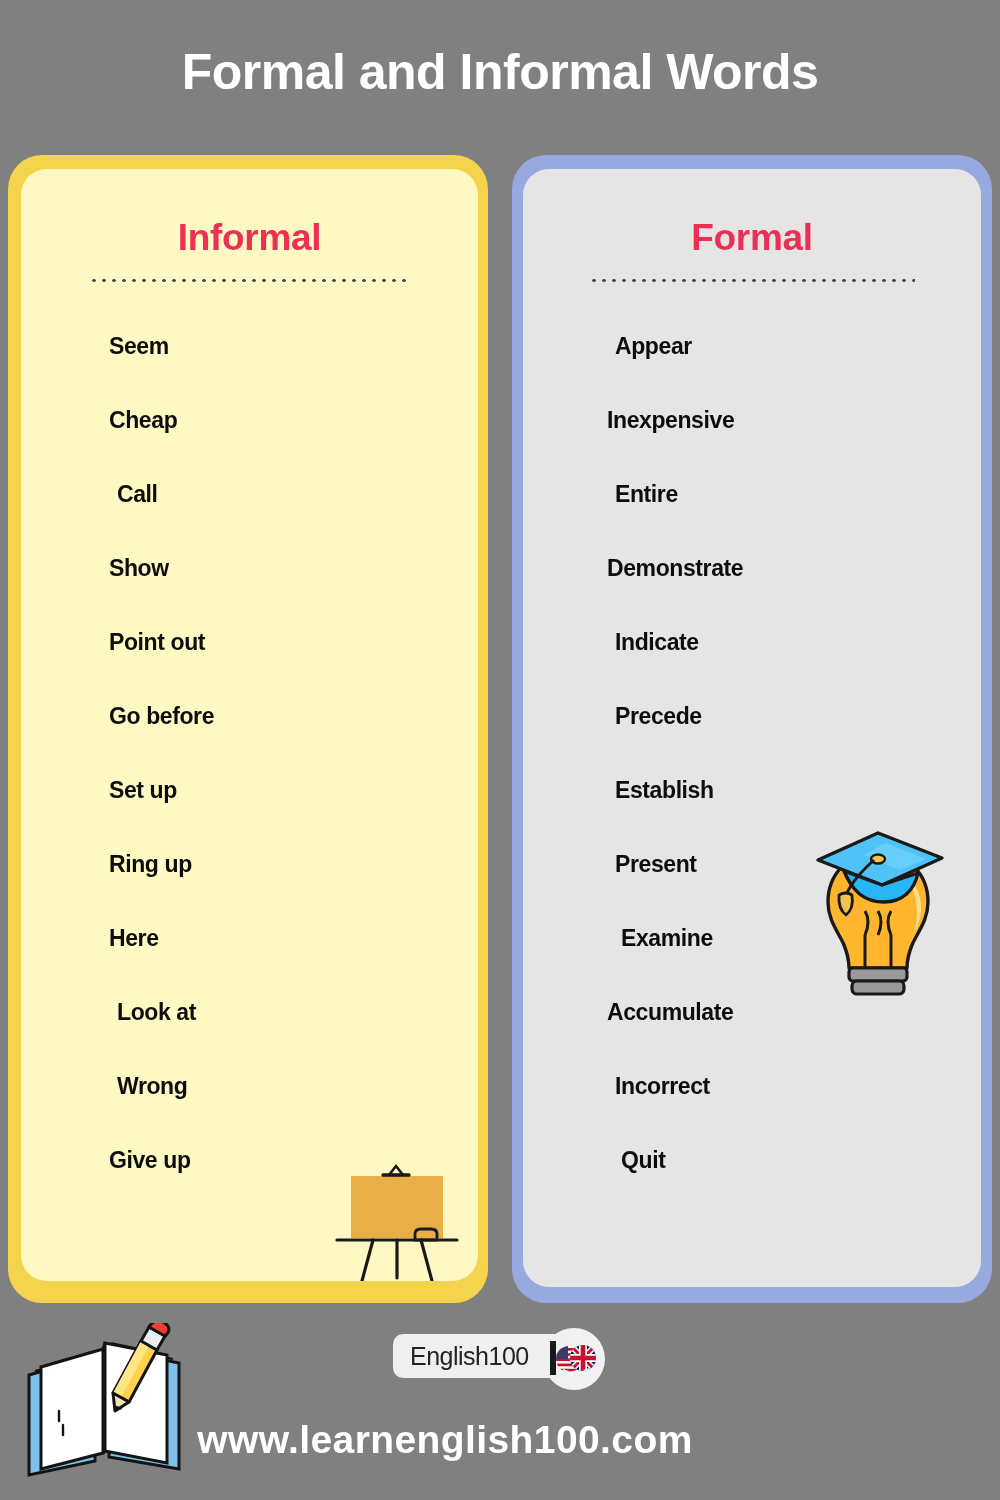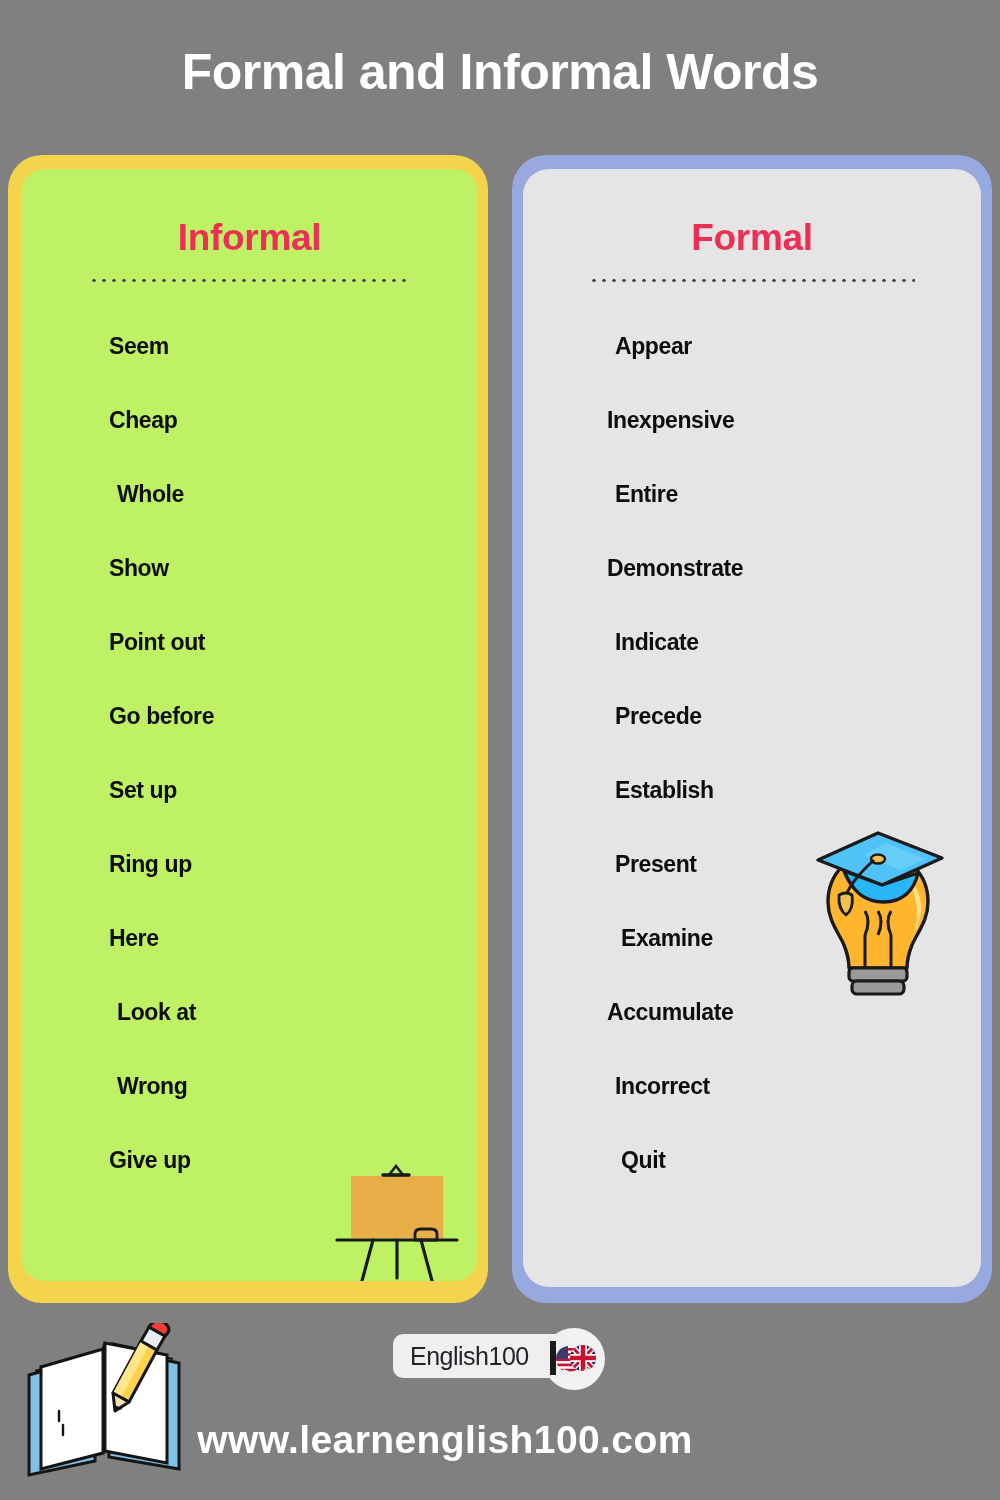--- a/index.html
+++ b/index.html
@@ -59,21 +59,21 @@
   }
 
   .card-inner {
     width: 100%;
     height: 100%;
     border-radius: 26px;
     position: relative;
     overflow: hidden;
   }
 
-  .inner-informal { background: #bef264; border-radius: 24px; }
+  .inner-informal { background: #fef9c3; }
   .inner-formal   { background: #e5e5e5; }
 
   
   .col-heading {
     text-align: center;
     color: #ED2E55;
     font-size: 37px;
     font-weight: bold;
     padding-top: 50px;
     line-height: 1;
@@ -214,21 +214,21 @@
   <div class="card card-informal">
     <div class="card-inner inner-informal">
 
       <div class="col-heading">Informal</div>
 
       <div class="dotted-divider divider-informal"></div>
 
       <ul class="word-list list-informal">
         <li class="word-item">Seem</li>
         <li class="word-item">Cheap</li>
-        <li class="word-item indent-1">Whole</li>
+        <li class="word-item indent-1">Call</li>
         <li class="word-item">Show</li>
         <li class="word-item">Point out</li>
         <li class="word-item">Go before</li>
         <li class="word-item">Set up</li>
         <li class="word-item">Ring up</li>
         <li class="word-item">Here</li>
         <li class="word-item indent-1">Look at</li>
         <li class="word-item indent-1">Wrong</li>
         <li class="word-item">Give up</li>
       </ul>

